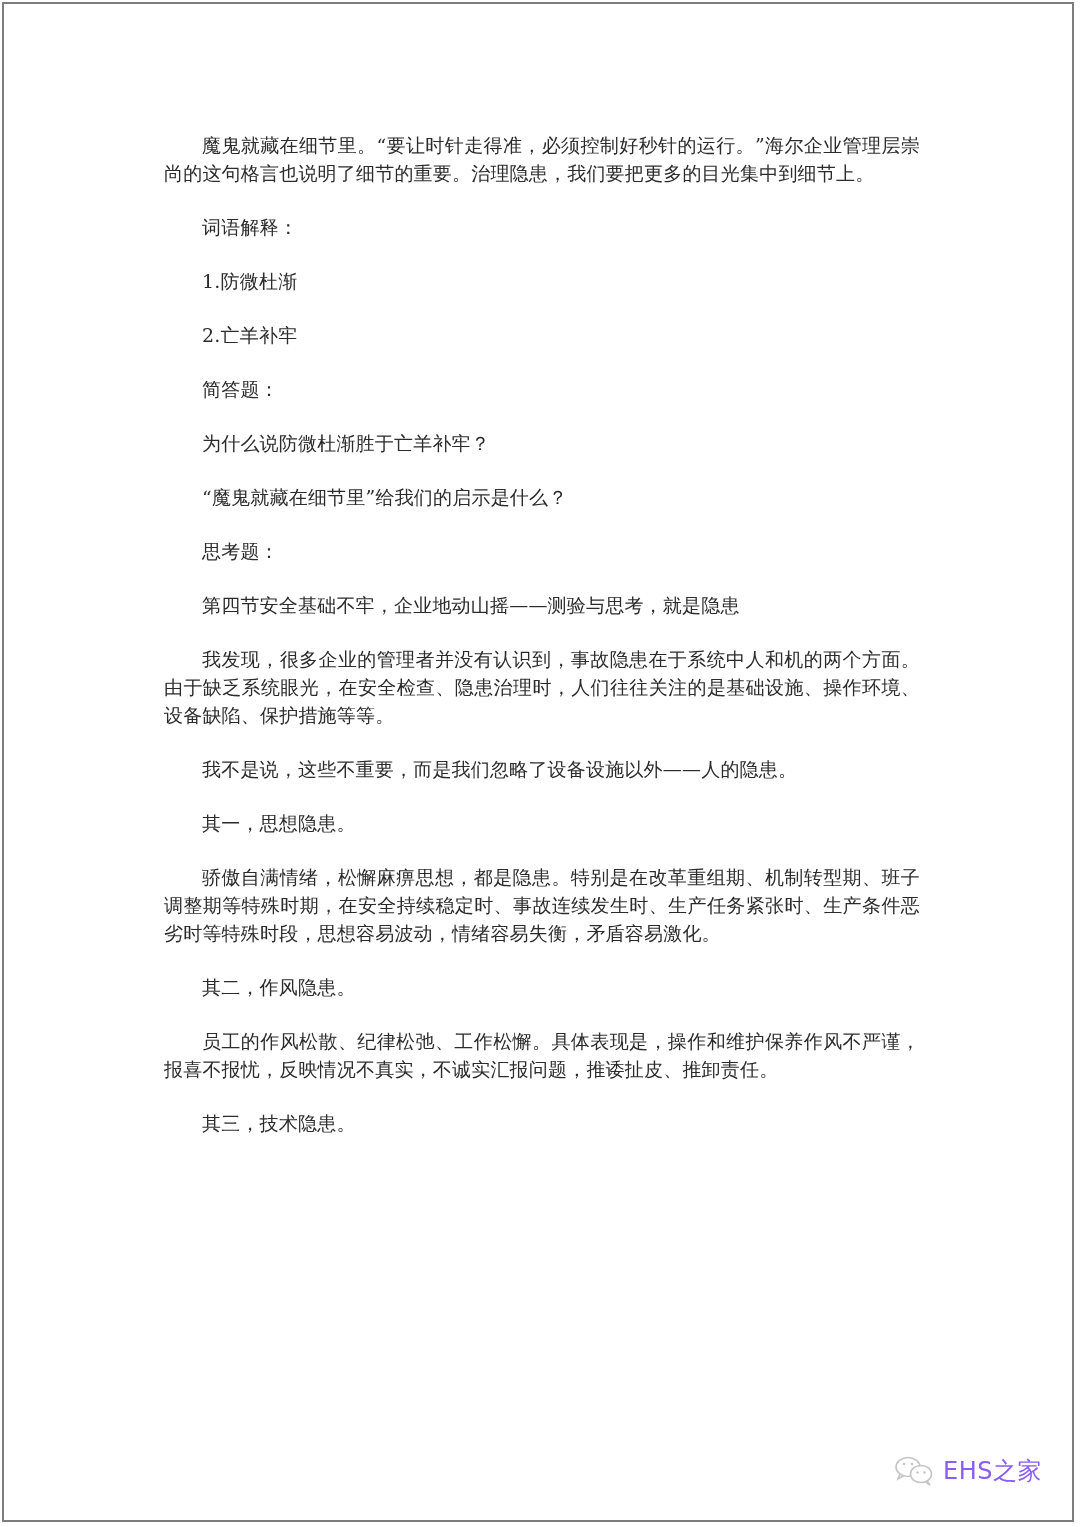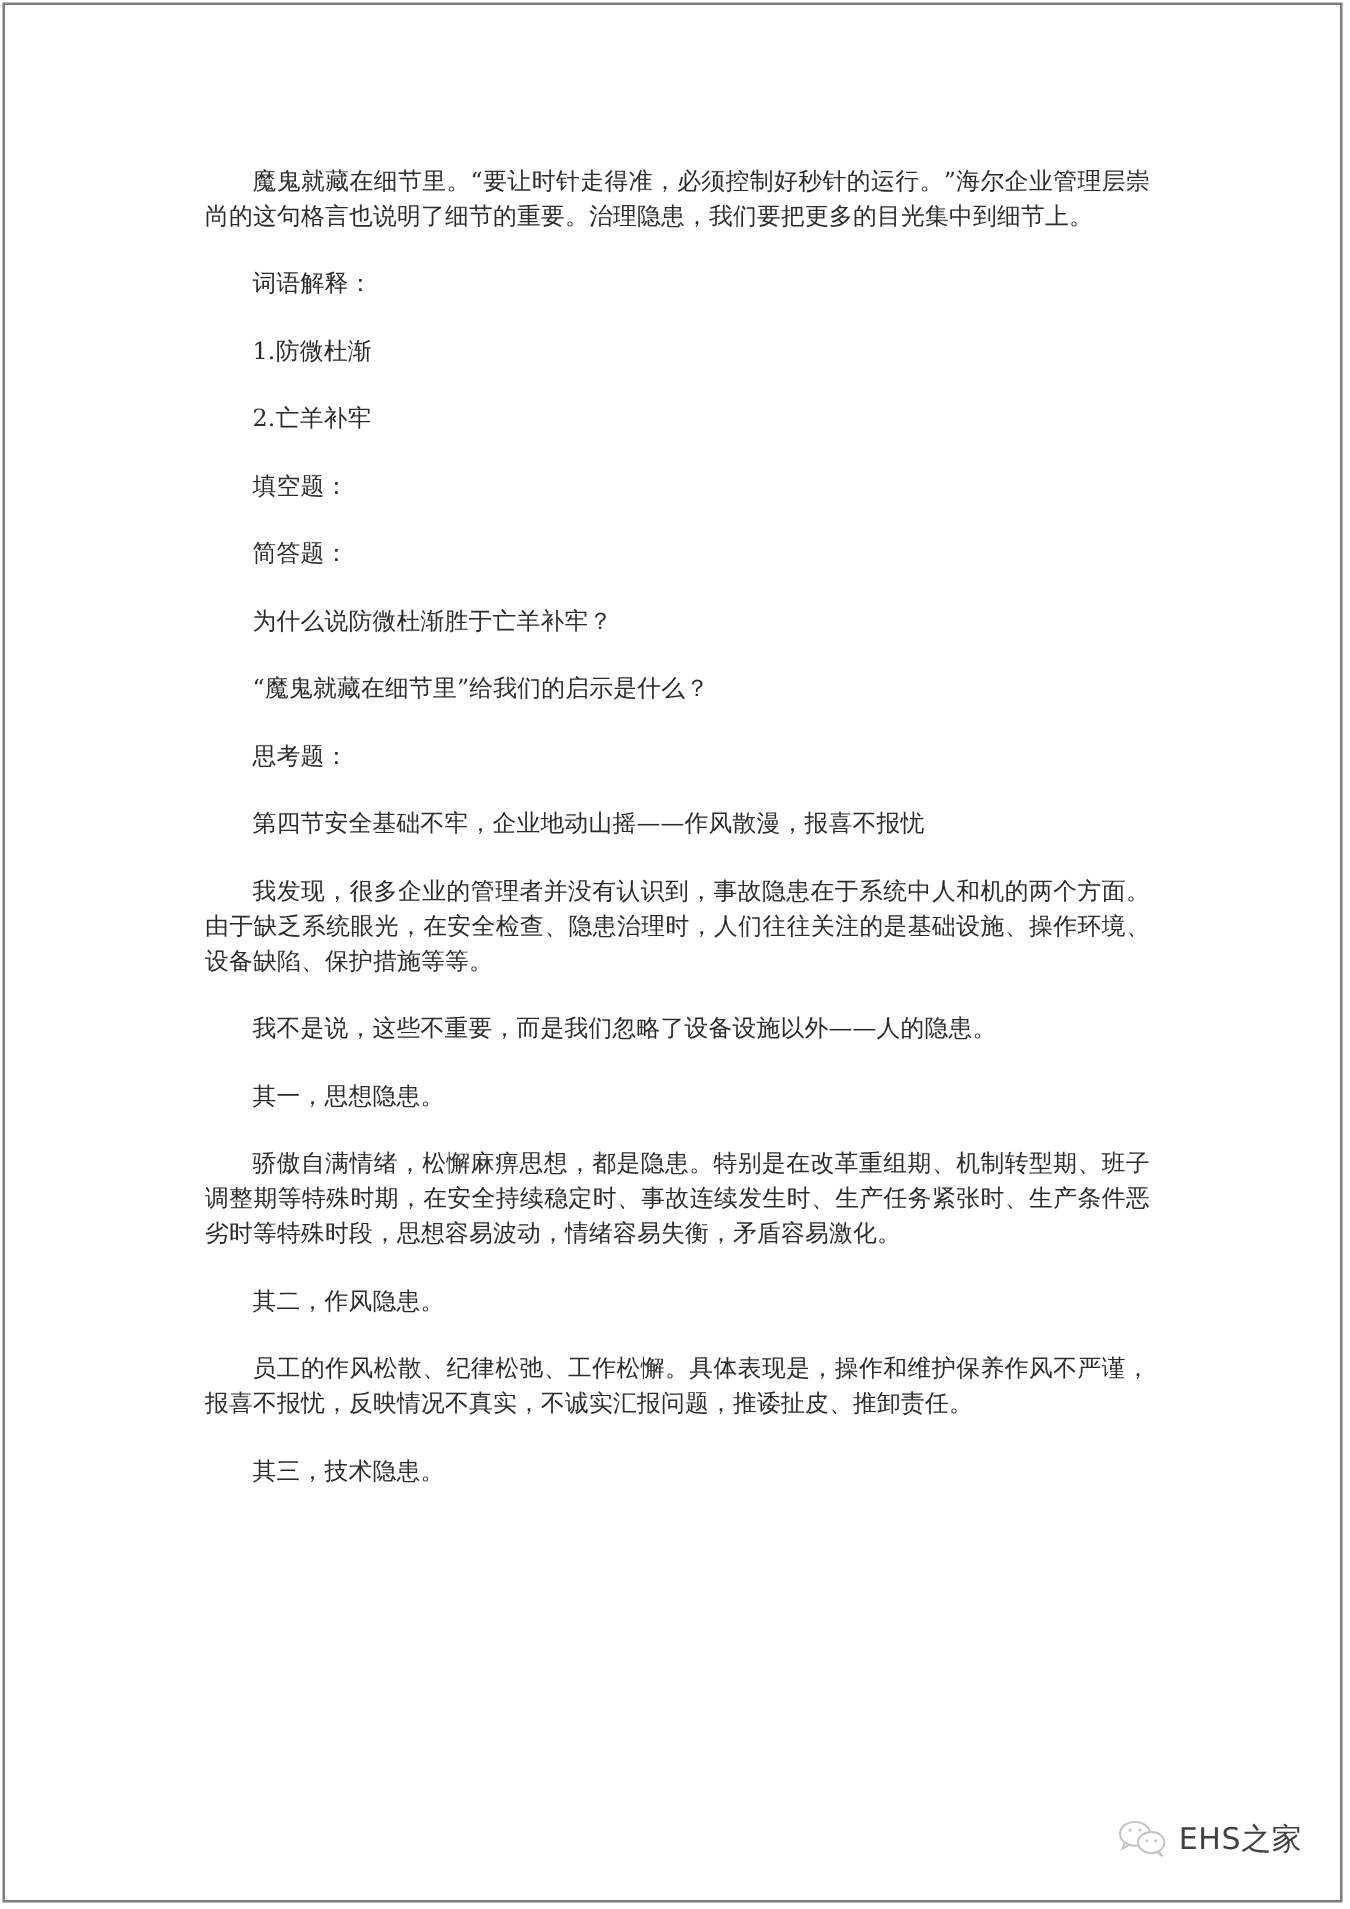--- a/index.html
+++ b/index.html
@@ -53,40 +53,39 @@
     }
     .watermark-icon {
       width: 44px;
       height: 32px;
       position: relative;
     }
     .watermark-text {
       font-family: "DejaVu Sans", "Liberation Sans", sans-serif;
       font-size: 24px;
       letter-spacing: 0.5px;
-      color: #404040;
+      color: #8b5cf6;
       font-weight: normal;
     }
   </style>
 </head>
 <body>
 
 <div class="page-frame"></div>
 
 <div class="content">
   <p class="para">魔鬼就藏在细节里。“要让时针走得准，必须控制好秒针的运行。”海尔企业管理层崇尚的这句格言也说明了细节的重要。治理隐患，我们要把更多的目光集中到细节上。</p>
   <p class="para">词语解释：</p>
   <p class="para">1.防微杜渐</p>
   <p class="para">2.亡羊补牢</p>
-  <p class="para">填空题：</p>
   <p class="para">简答题：</p>
   <p class="para">为什么说防微杜渐胜于亡羊补牢？</p>
   <p class="para">“魔鬼就藏在细节里”给我们的启示是什么？</p>
   <p class="para">思考题：</p>
-  <p class="para">第四节安全基础不牢，企业地动山摇——作风散漫，报喜不报忧</p>
+  <p class="para">第四节安全基础不牢，企业地动山摇——测验与思考，就是隐患</p>
   <p class="para">我发现，很多企业的管理者并没有认识到，事故隐患在于系统中人和机的两个方面。由于缺乏系统眼光，在安全检查、隐患治理时，人们往往关注的是基础设施、操作环境、设备缺陷、保护措施等等。</p>
   <p class="para">我不是说，这些不重要，而是我们忽略了设备设施以外——人的隐患。</p>
   <p class="para">其一，思想隐患。</p>
   <p class="para">骄傲自满情绪，松懈麻痹思想，都是隐患。特别是在改革重组期、机制转型期、班子调整期等特殊时期，在安全持续稳定时、事故连续发生时、生产任务紧张时、生产条件恶劣时等特殊时段，思想容易波动，情绪容易失衡，矛盾容易激化。</p>
   <p class="para">其二，作风隐患。</p>
   <p class="para">员工的作风松散、纪律松弛、工作松懈。具体表现是，操作和维护保养作风不严谨，报喜不报忧，反映情况不真实，不诚实汇报问题，推诿扯皮、推卸责任。</p>
   <p class="para last">其三，技术隐患。</p>
 </div>
 
 <div class="watermark">

